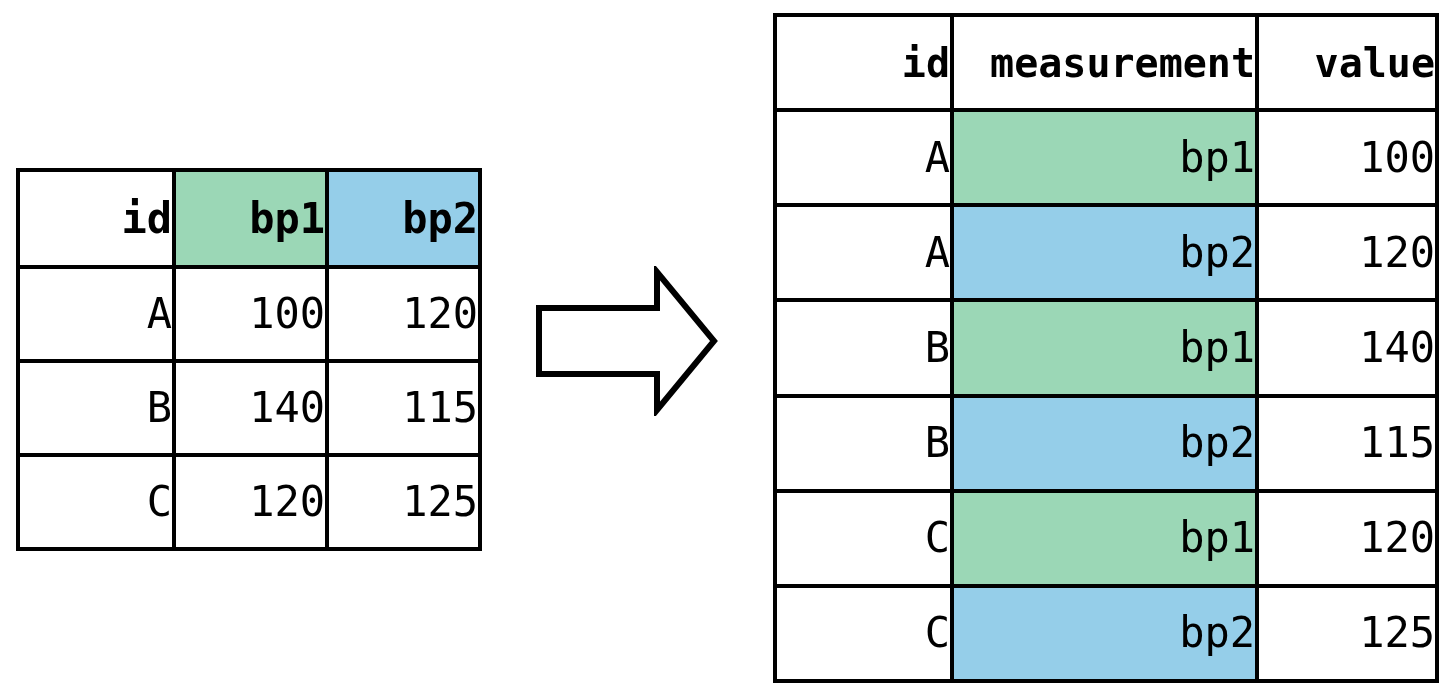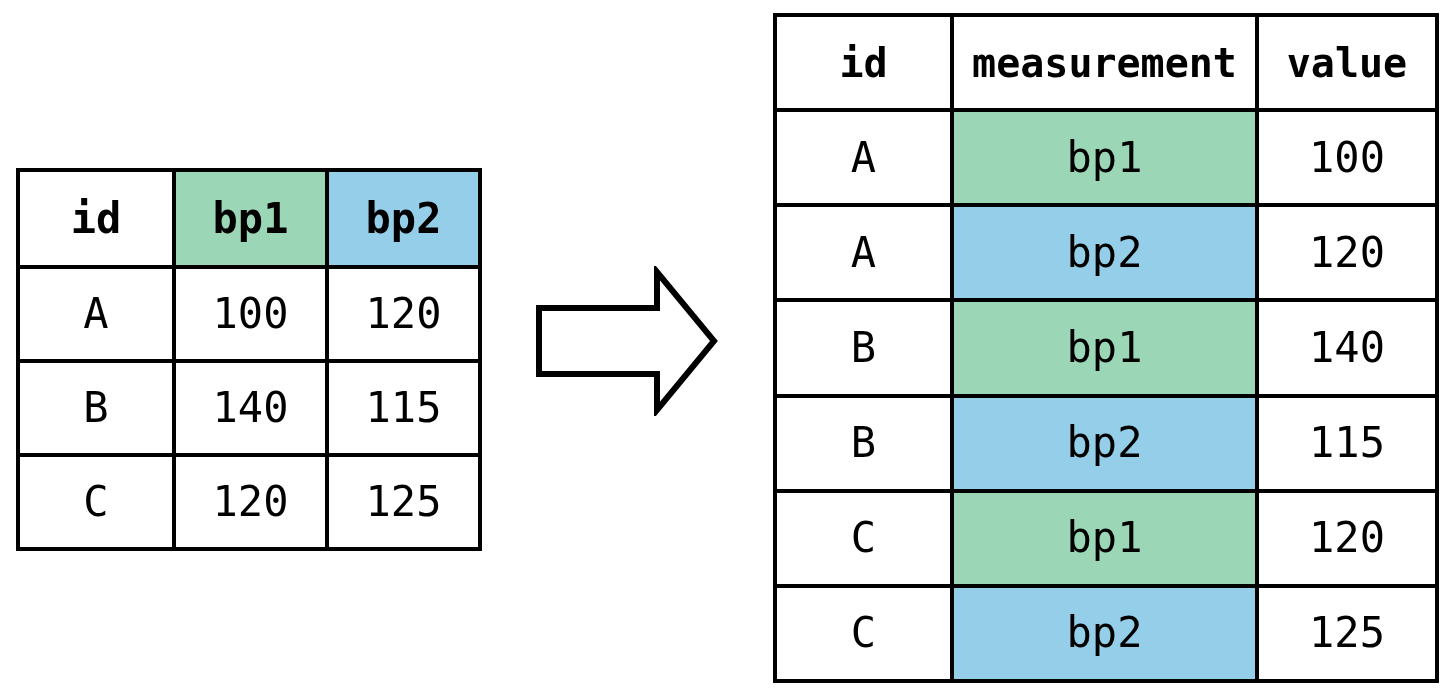--- a/index.html
+++ b/index.html
@@ -18,21 +18,21 @@
     background:var(--page_bg);
     overflow:hidden;
   }
   table{
     border-collapse:collapse;
     table-layout:fixed;
     position:absolute;
   }
   td,th{
     border:4px solid var(--border);
-    text-align:center;
+    text-align:right;
     vertical-align:middle;
     padding:0;
     font-size:42px;
     line-height:1;
     background:#ffffff;
   }
   th{font-weight:bold;}
   td{font-weight:normal;}
   .hl-green{background:var(--green);}
   .hl-blue{background:var(--blue);}

